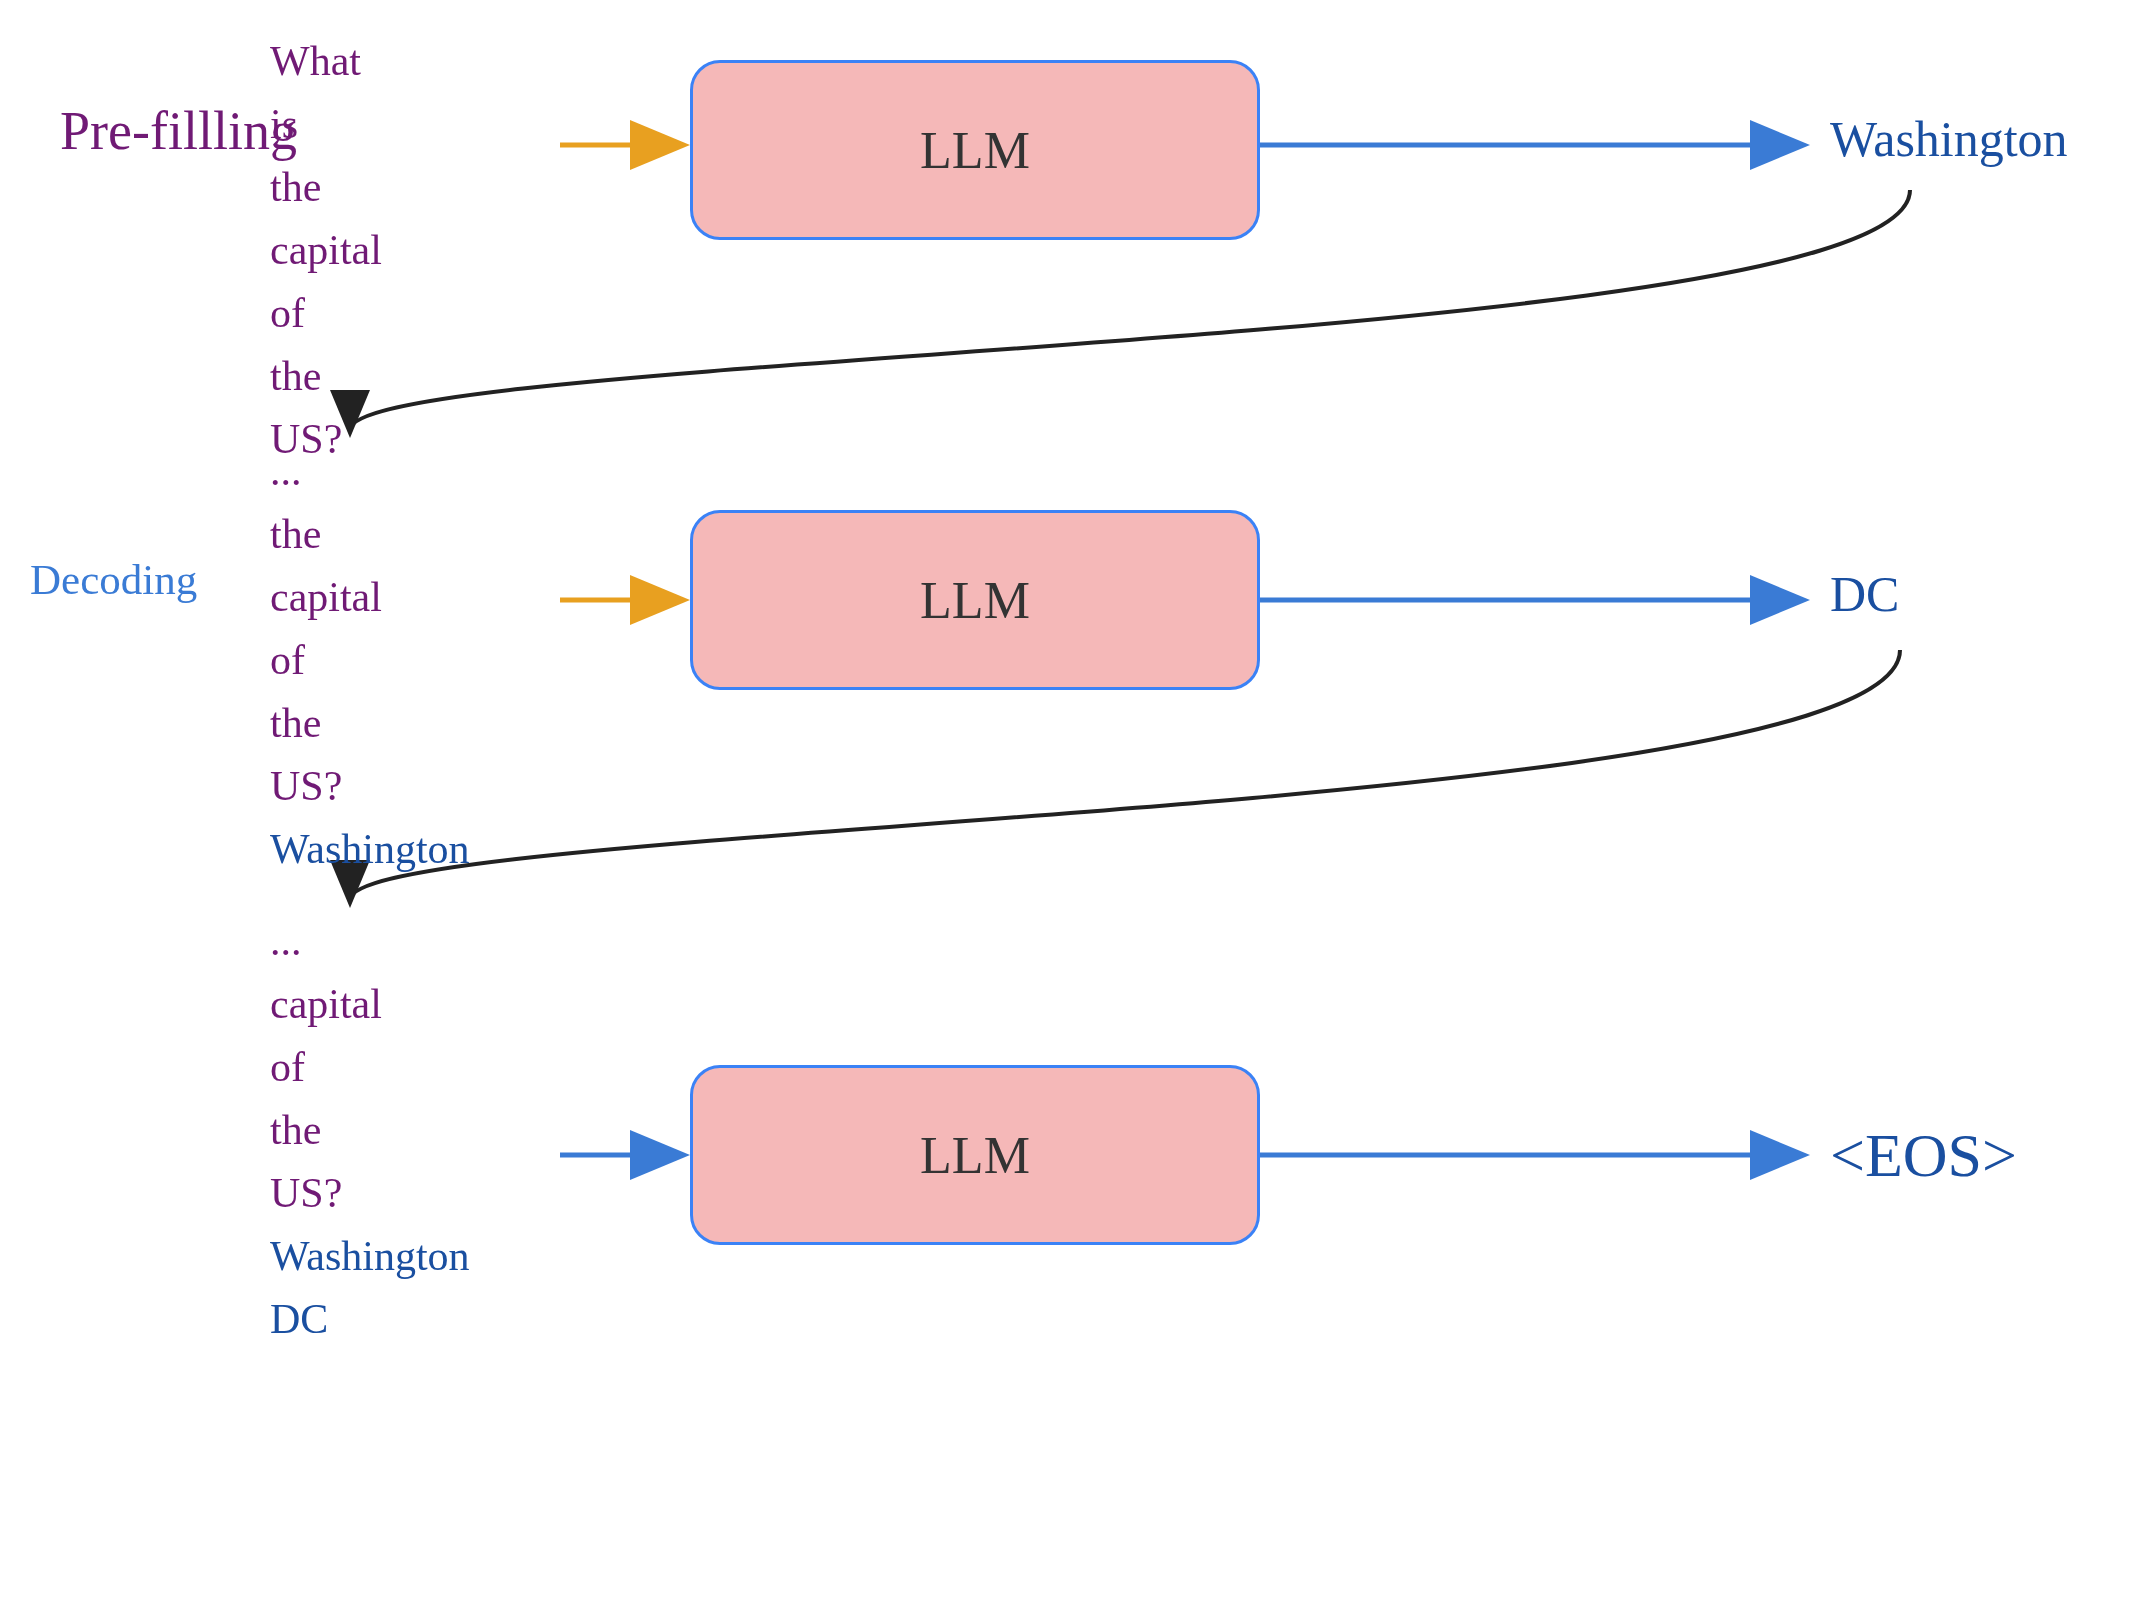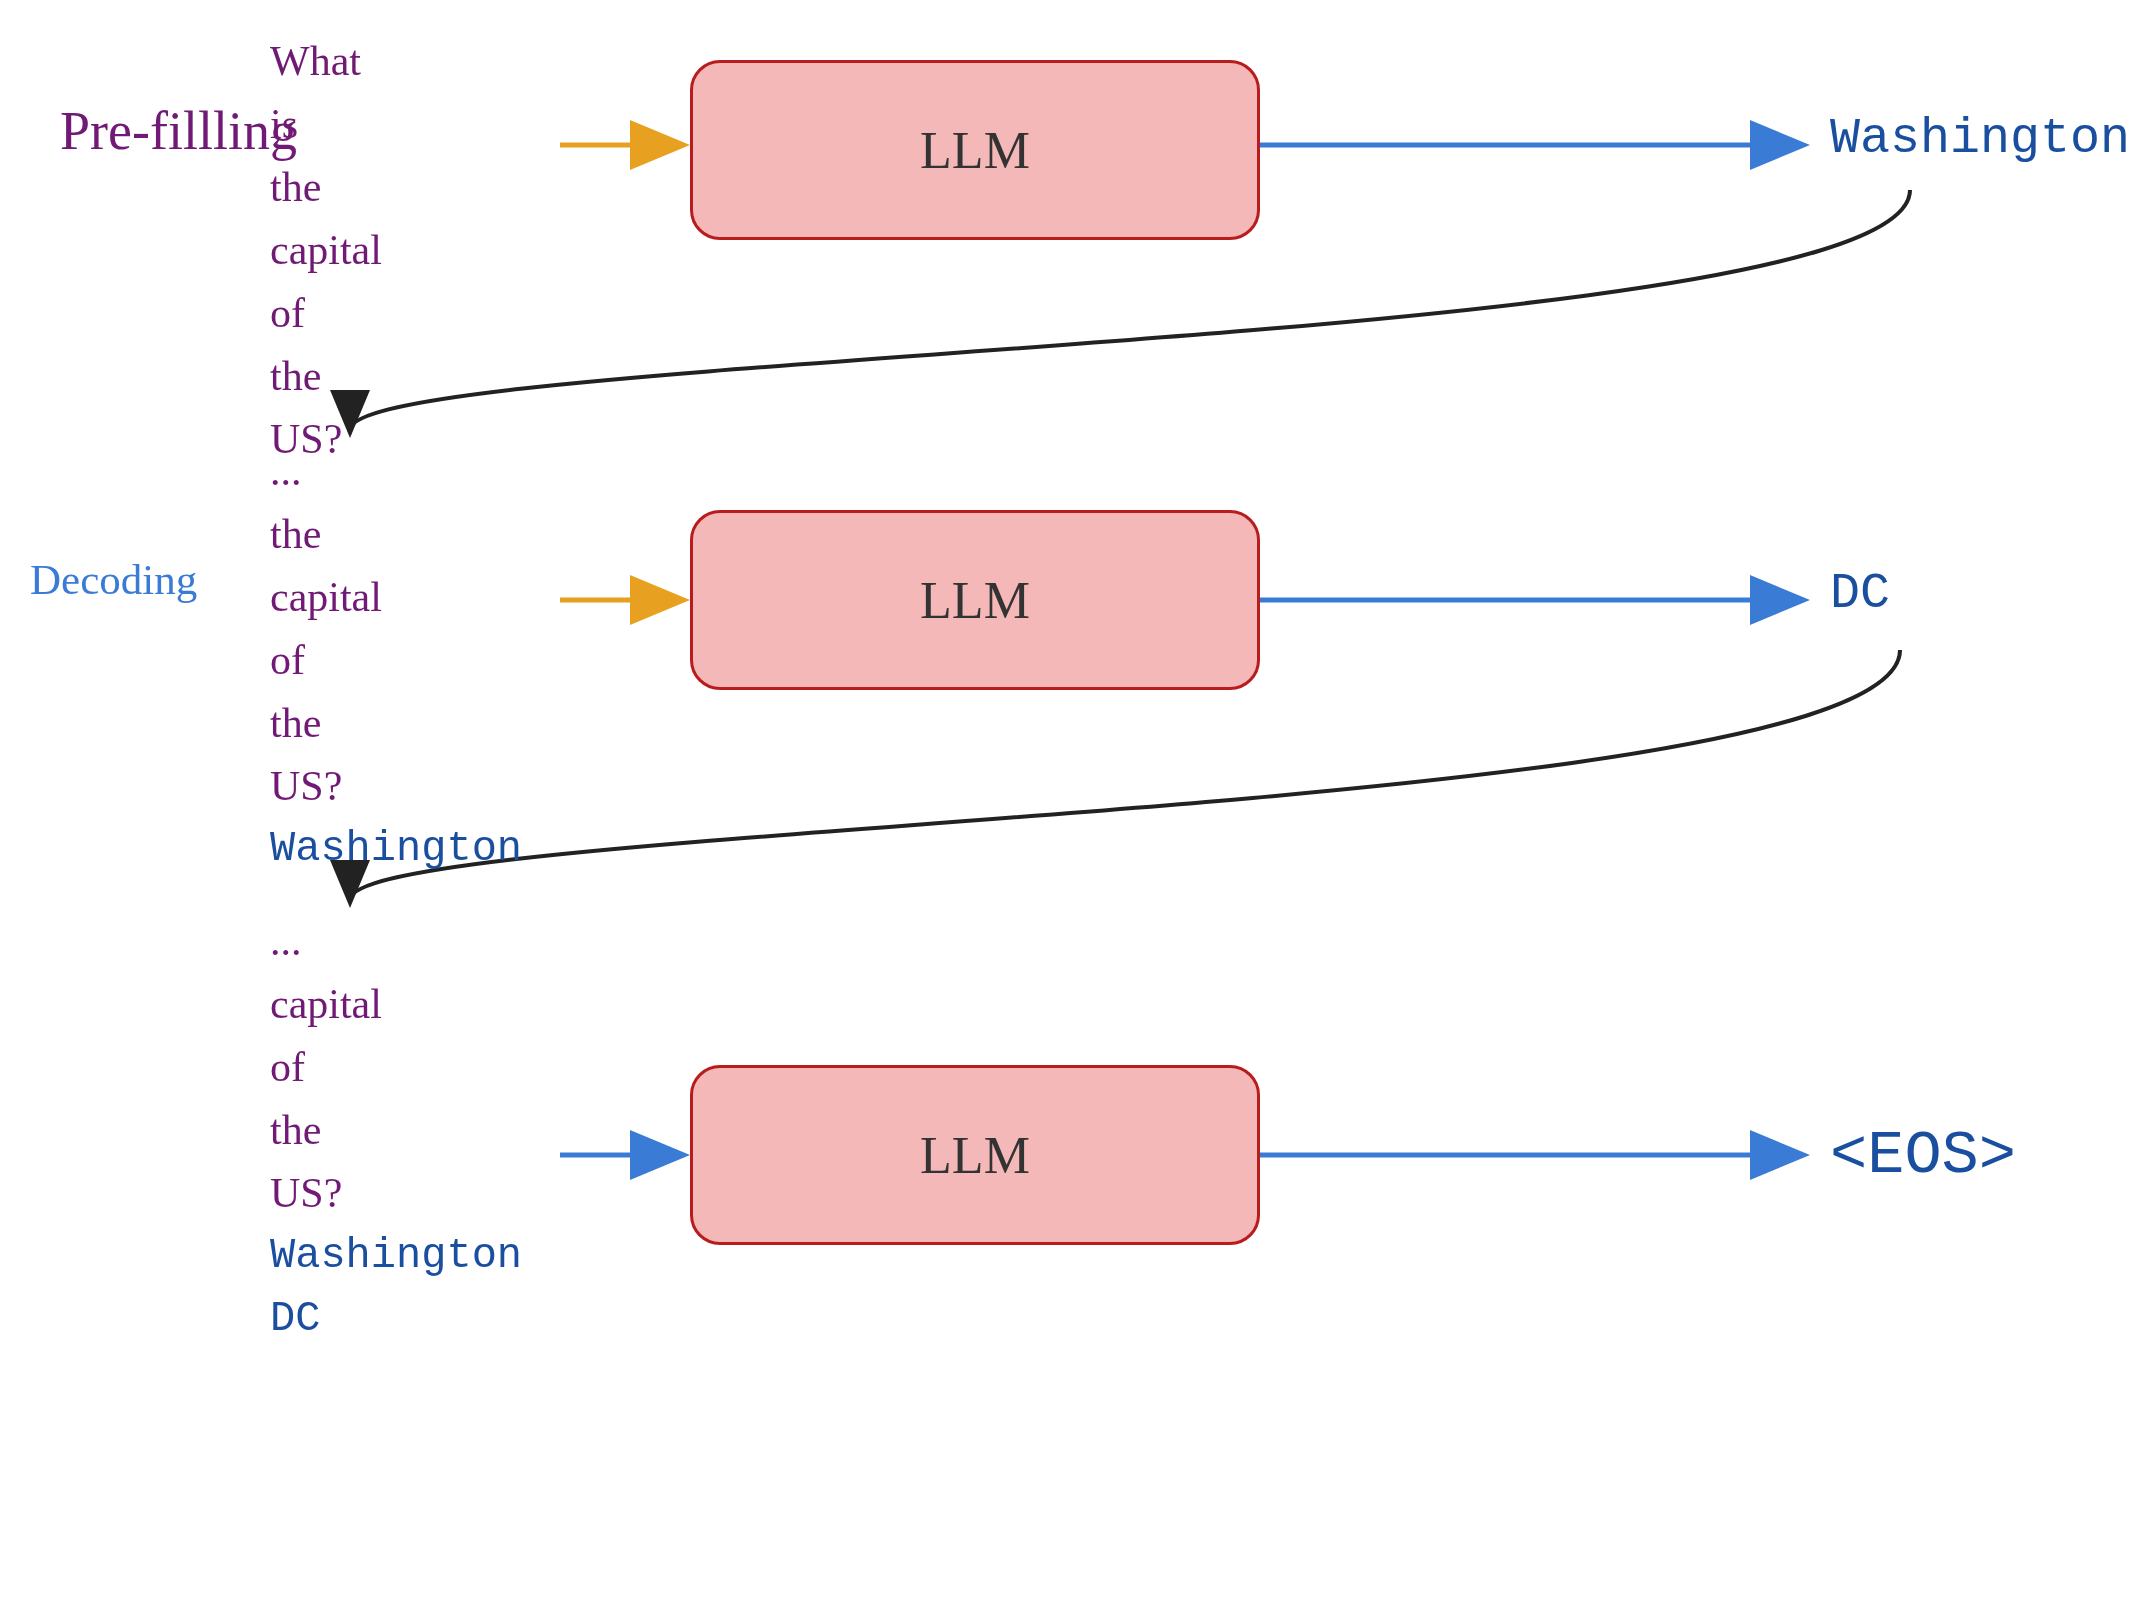--- a/index.html
+++ b/index.html
@@ -23,27 +23,27 @@
       font-family: 'Comic Sans MS', cursive;
     }
 
     .label-blue {
       color: #3a7bd5;
       font-family: 'Comic Sans MS', cursive;
     }
 
     .label-dark-blue {
       color: #1a4fa0;
-      font-family: Liberation Mono, monospace;
+      font-family: Liberation Serif, serif;
     }
 
     
     .llm-box {
       background: #f5b8b8;
-      border: 3px solid #b91c1c;
+      border: 3px solid #3b82f6;
       border-radius: 30px;
       display: flex;
       align-items: center;
       justify-content: center;
       position: absolute;
     }
 
     .llm-label {
       font-family: 'Comic Sans MS', cursive;
       font-size: 52px;

